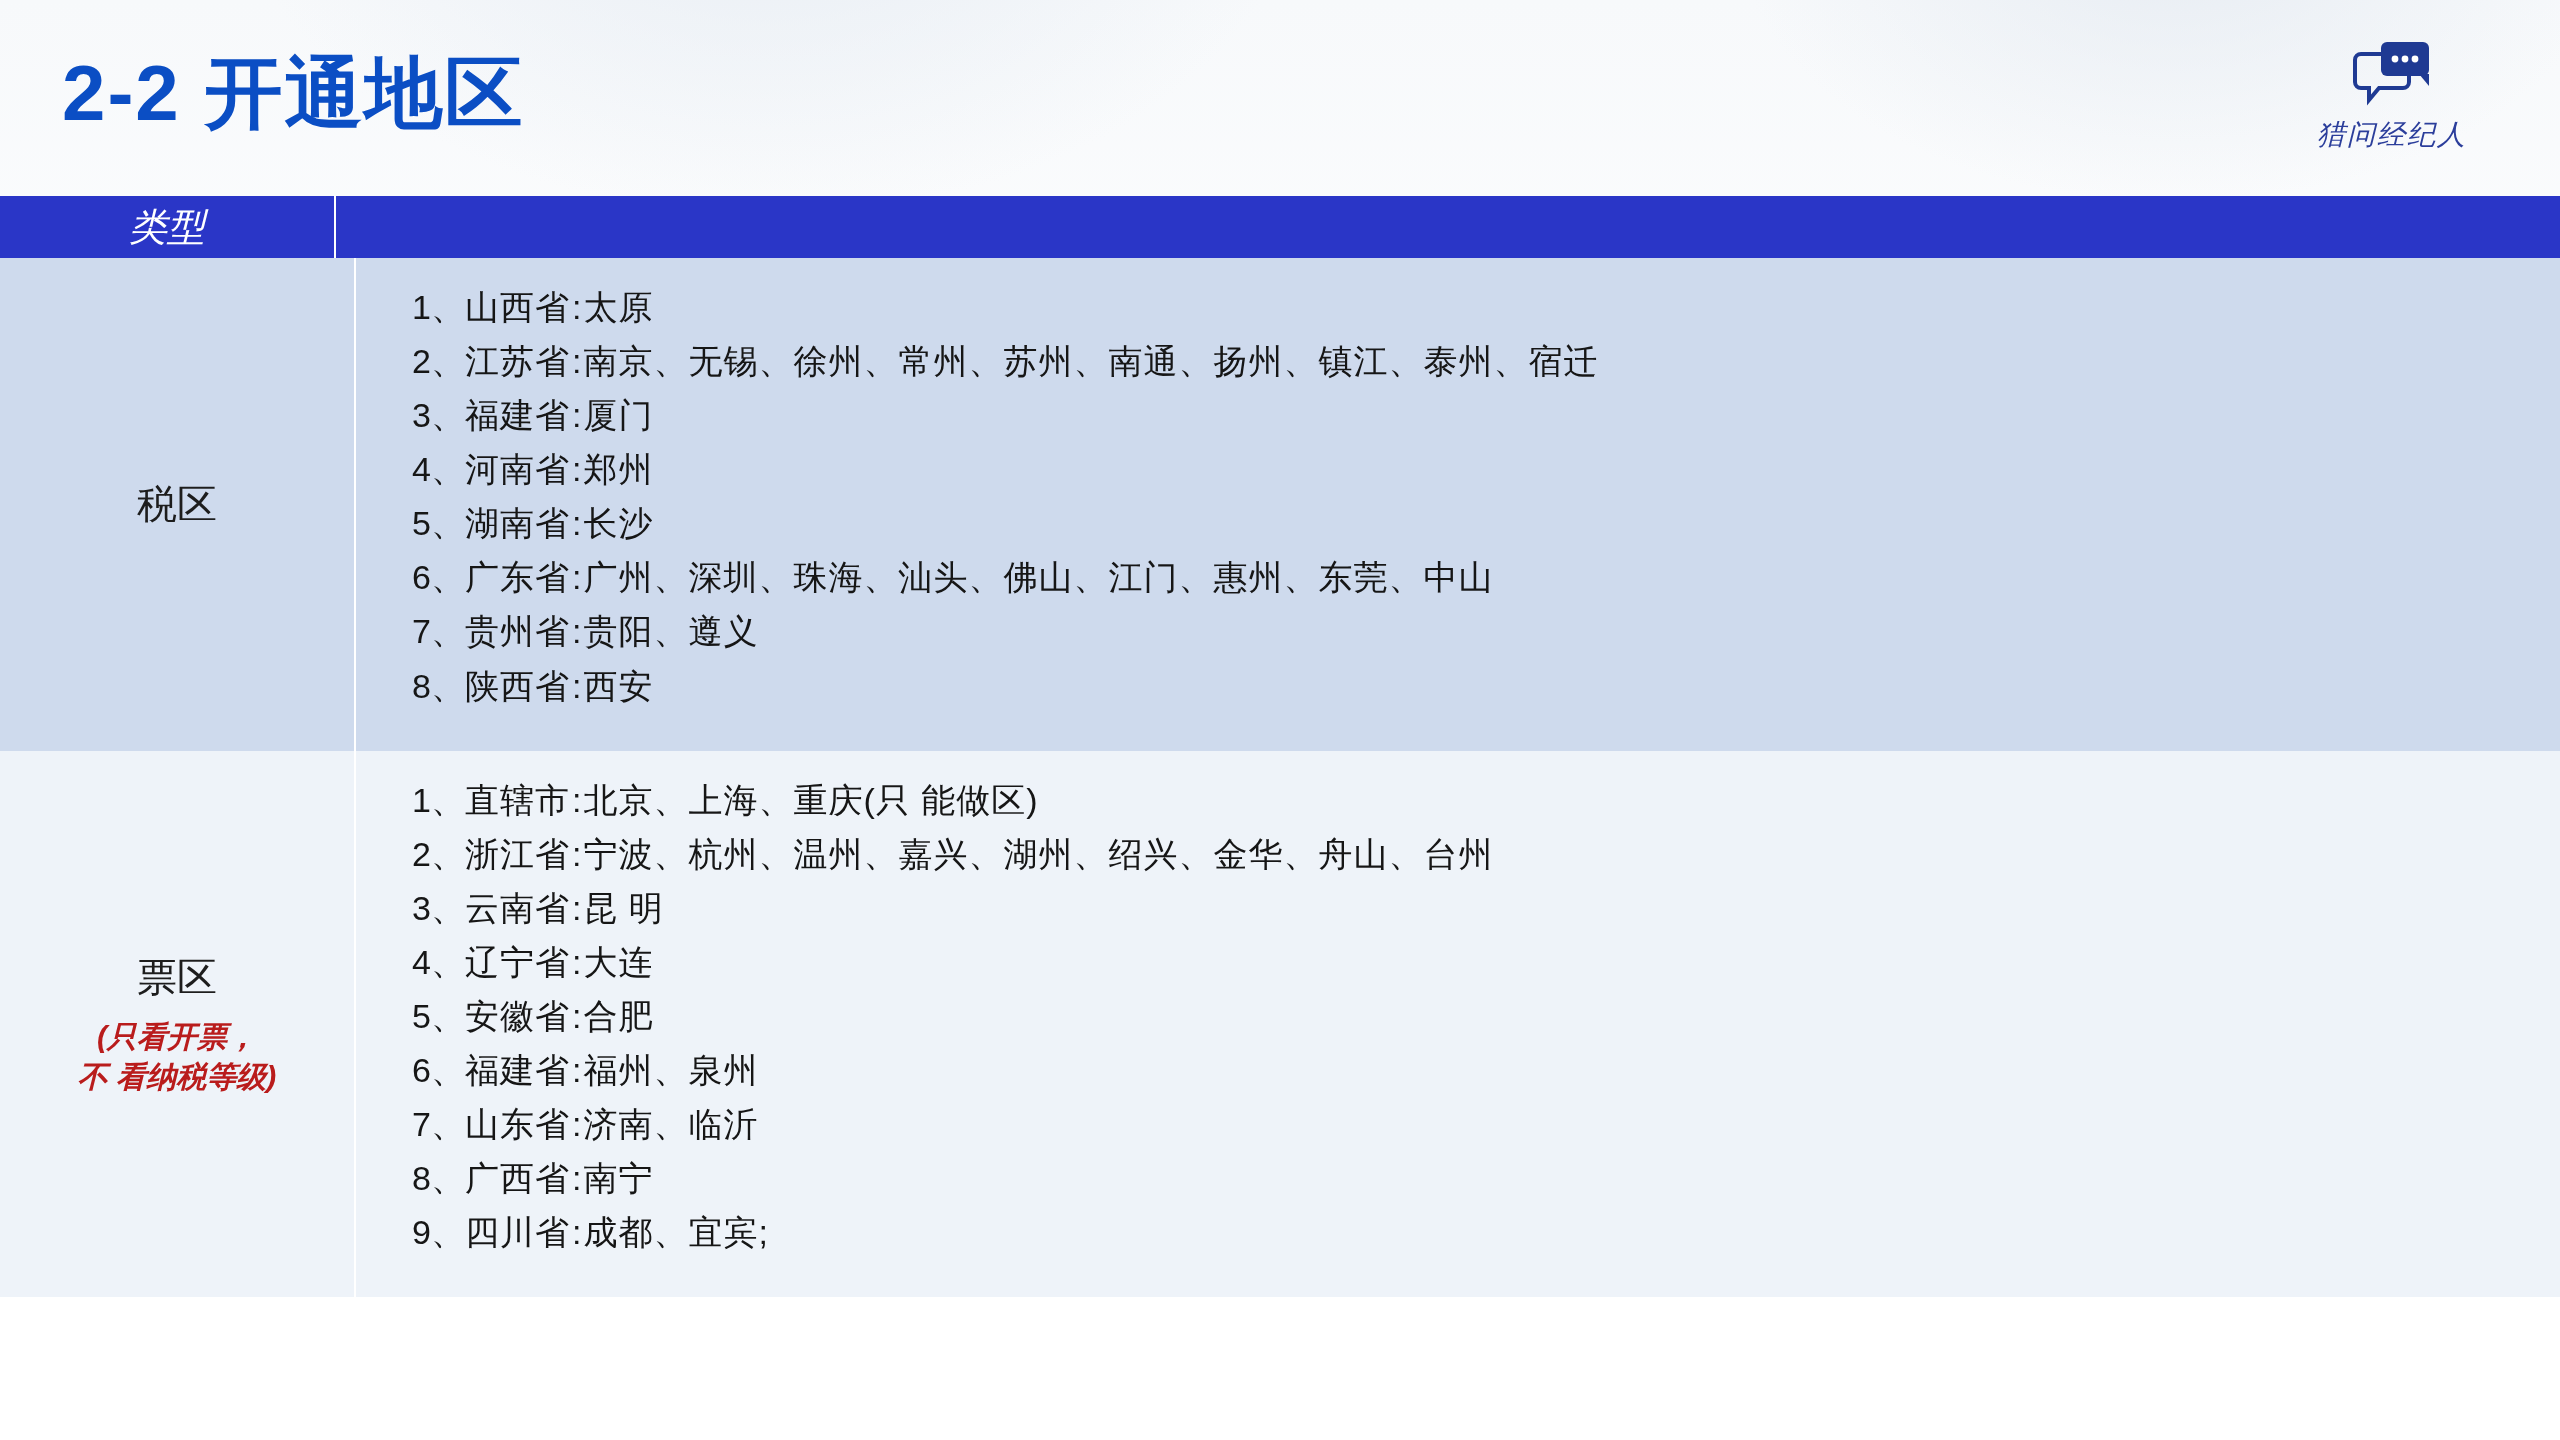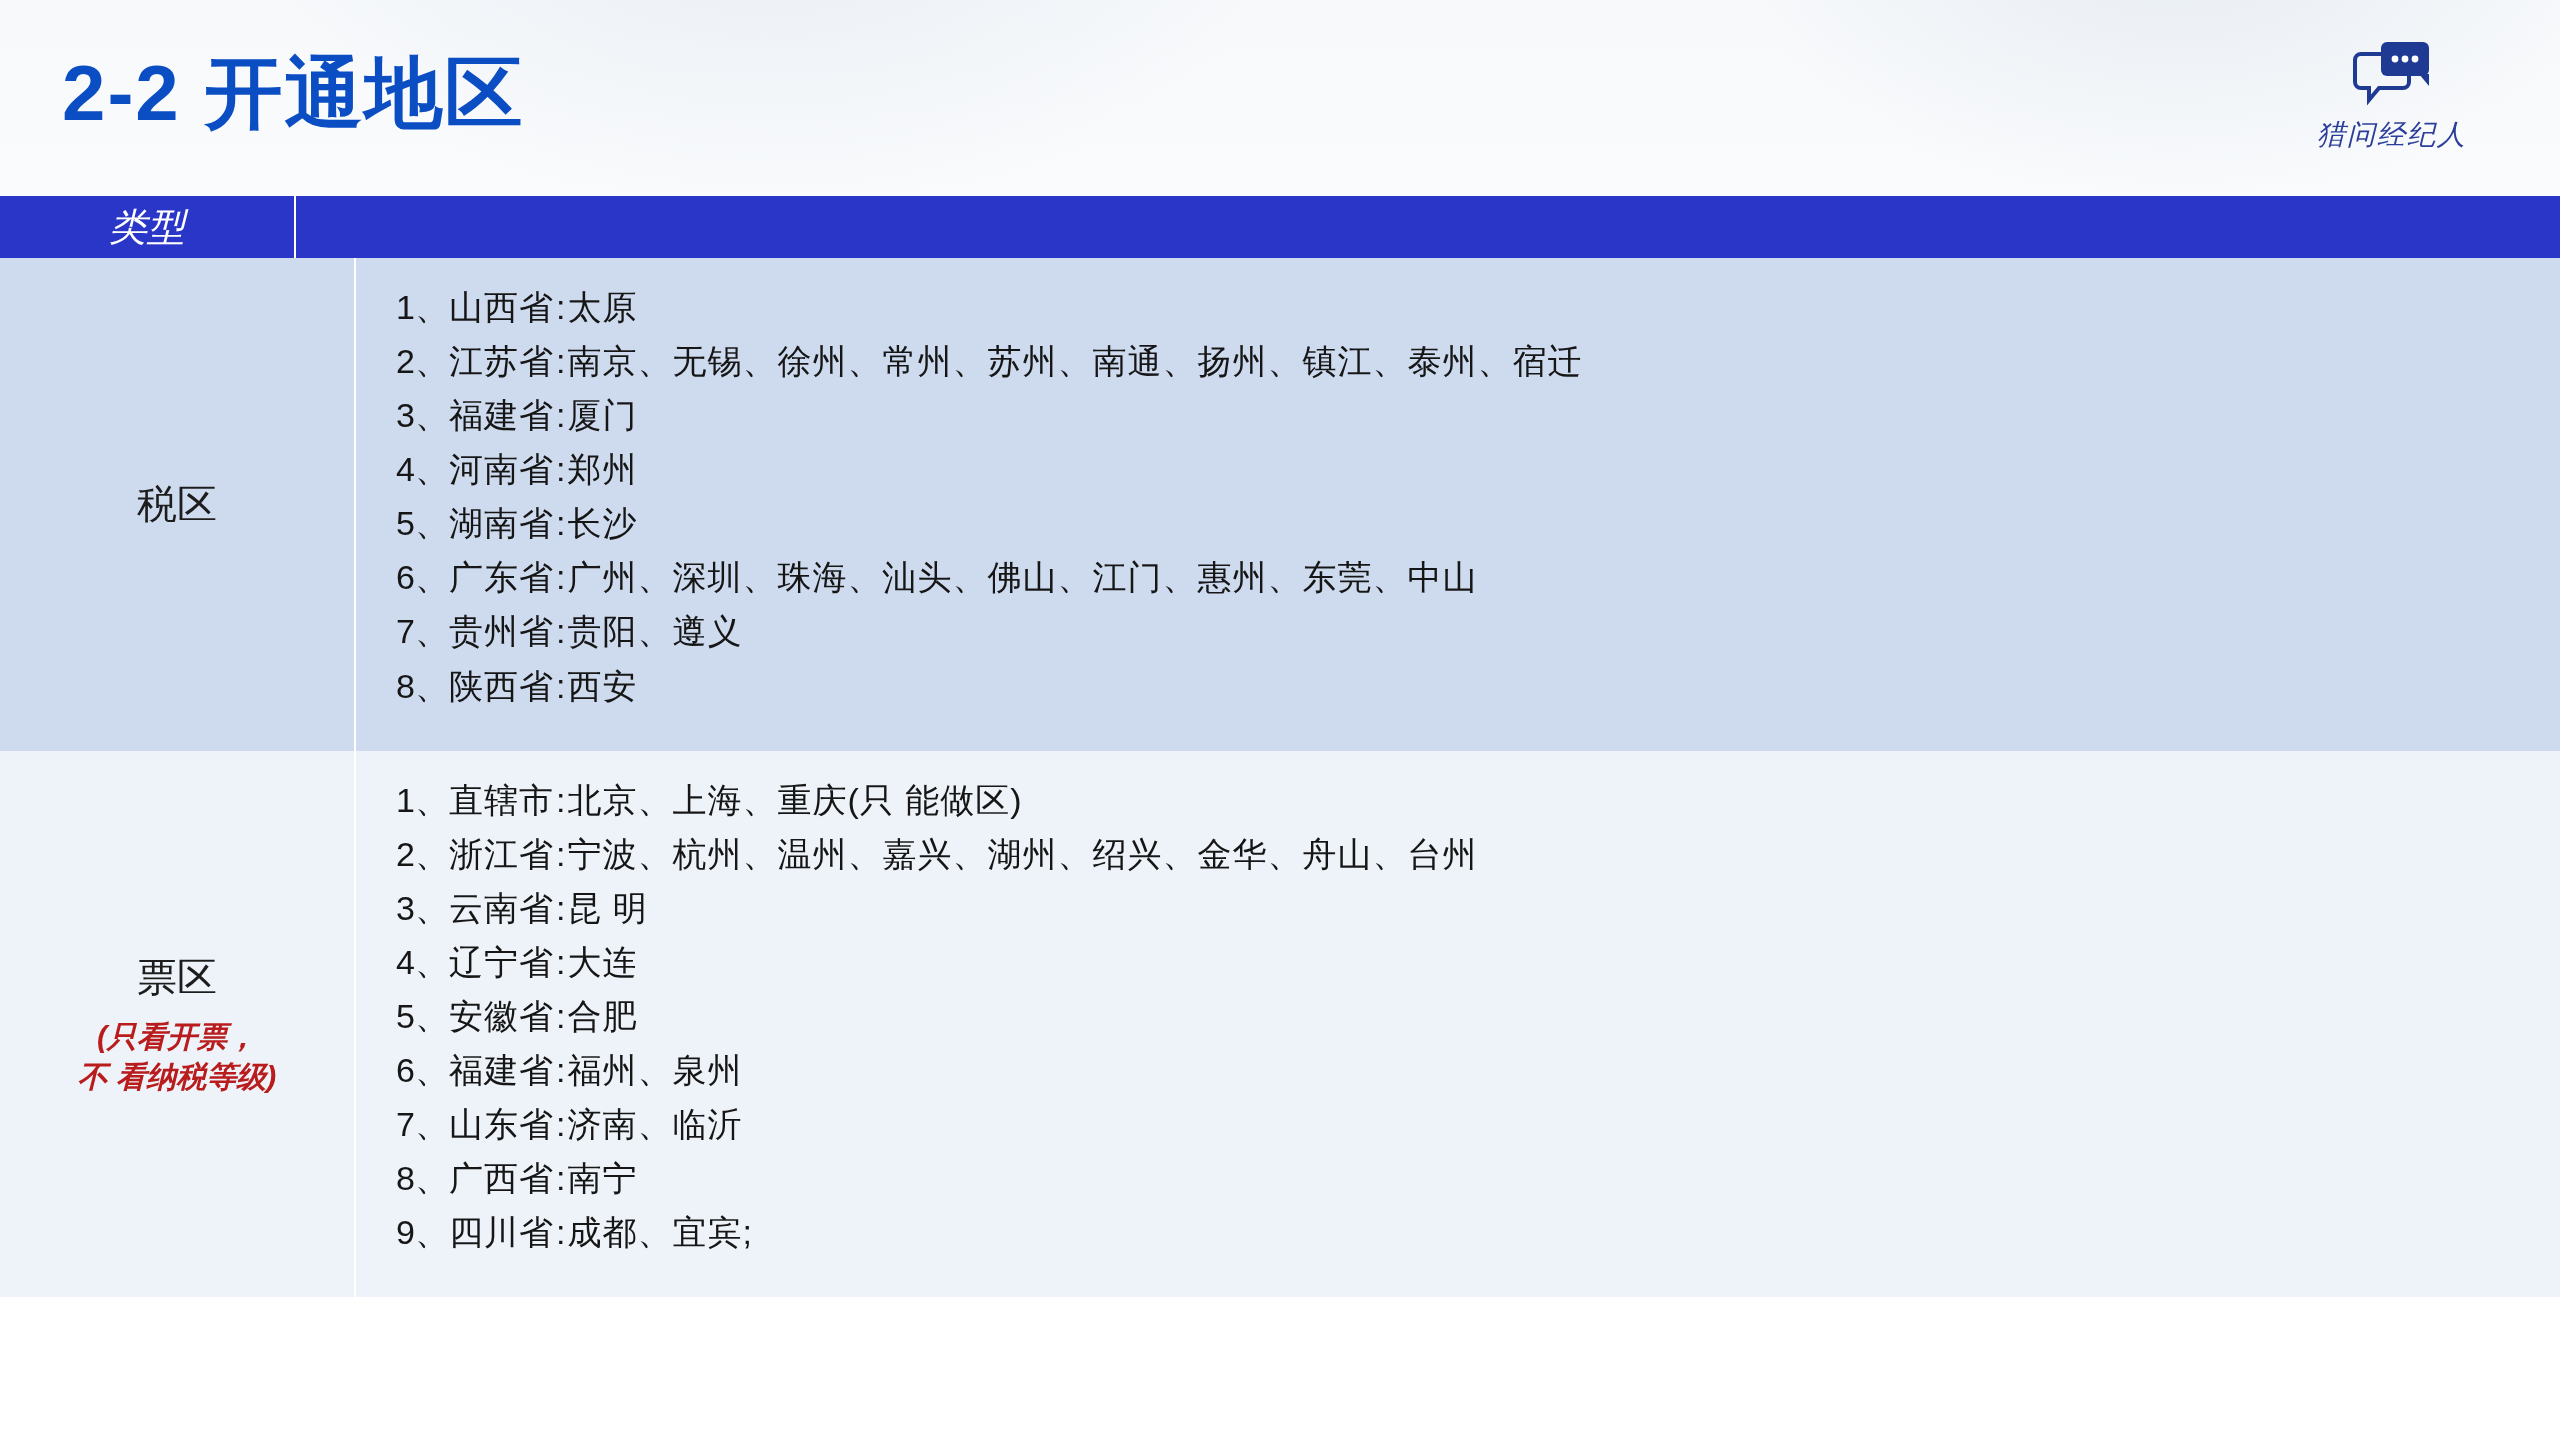--- a/index.html
+++ b/index.html
@@ -57,21 +57,21 @@
   }
   .th {
     color: #fff;
     font-size: 38px;
     font-style: italic;
     font-weight: 400;
     display: flex;
     align-items: center;
     padding-left: 26px;
   }
-  .th.col-type   { width: 296px; border-right: 2px solid #fff; justify-content: center; padding-left: 0; }
+  .th.col-type   { width: 336px; border-right: 2px solid #fff; justify-content: center; padding-left: 0; }
   .th.col-scope  { flex: 1; }
 
   .tbody { display: flex; flex-direction: column; }
   .trow { display: flex; }
   .td-type {
     width: 356px;
     display: flex;
     flex-direction: column;
     align-items: center;
     justify-content: center;
@@ -85,21 +85,21 @@
     font-weight: 700;
     font-style: italic;
     color: #b91c1c;
     text-align: center;
     line-height: 1.35;
   }
   .td-type .subnote .line { display: block; }
 
   .td-scope {
     flex: 1;
-    padding: 30px 40px 30px 40px;
+    padding: 30px 40px 30px 56px;
   }
   .td-scope ol {
     list-style: none;
     counter-reset: item;
   }
   .td-scope li {
     counter-increment: item;
     font-size: 34px;
     color: #161616;
     line-height: 1.12;

